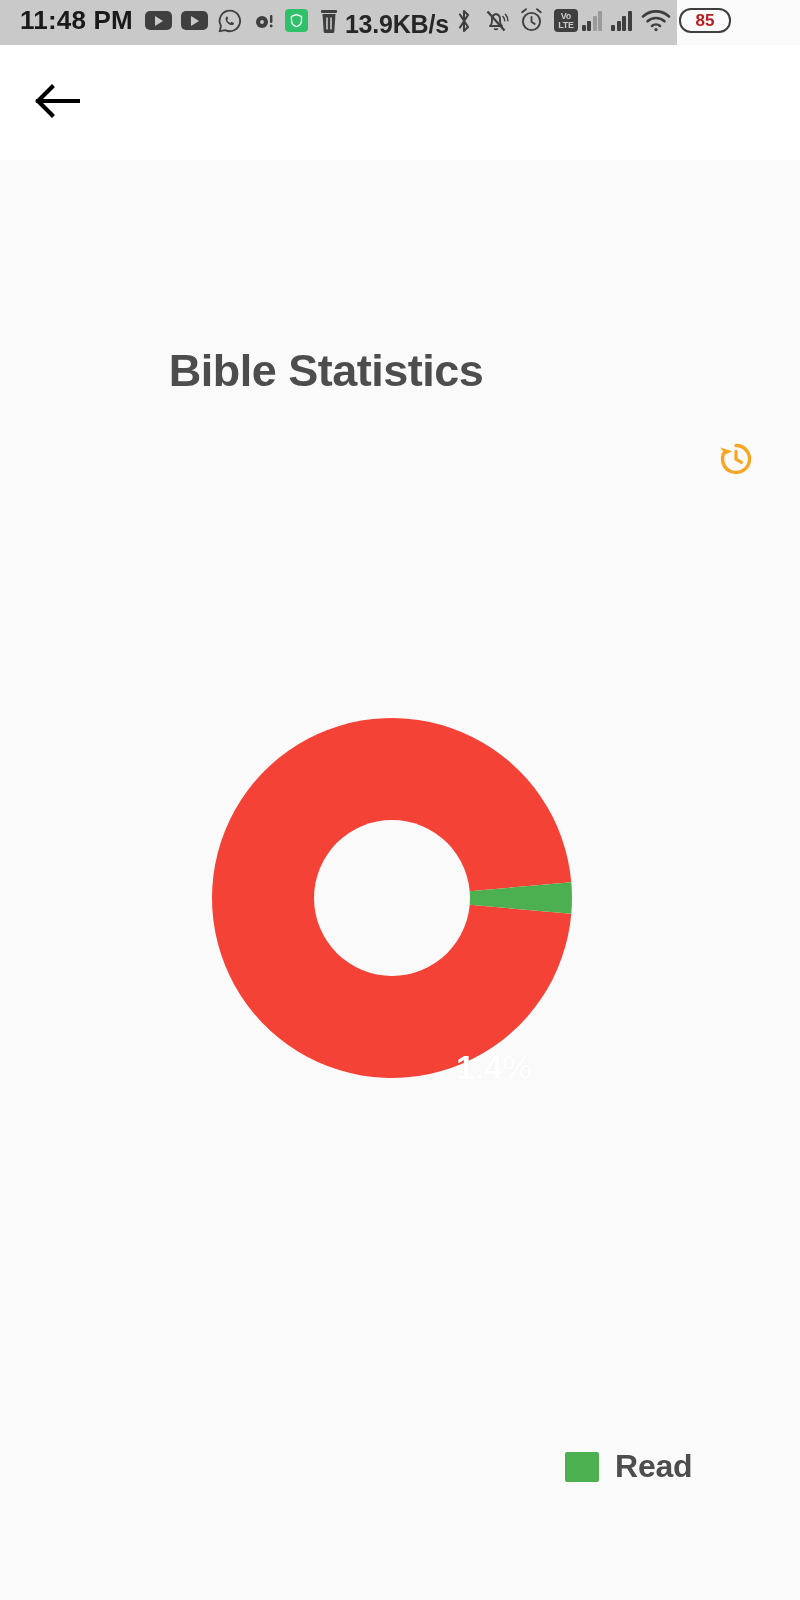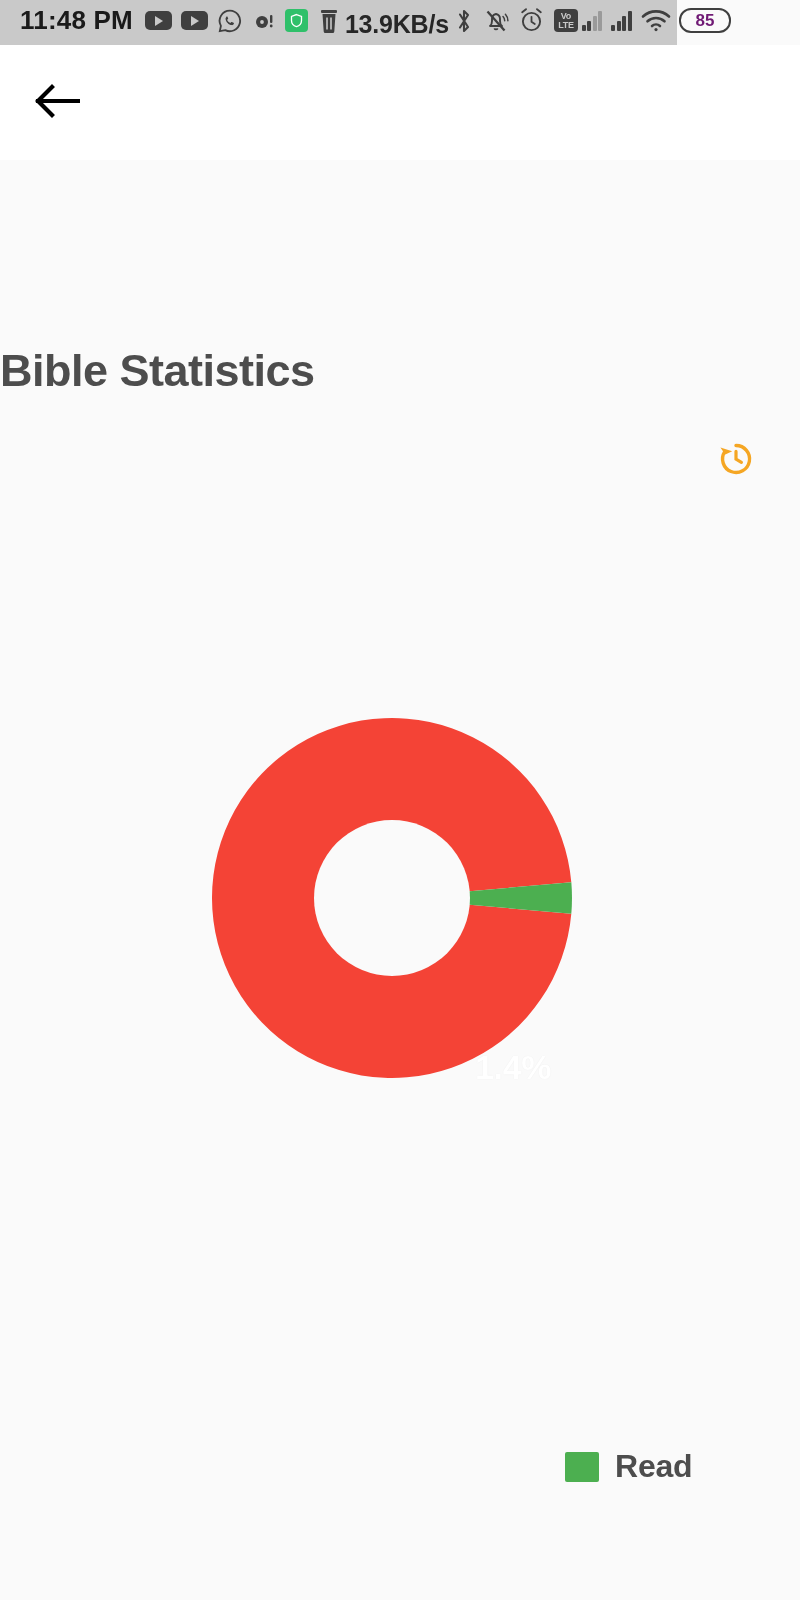--- a/index.html
+++ b/index.html
@@ -56,21 +56,21 @@
     line-height:1;
   }
   .volte span{ color:#c9c9c9;font-size:9px;font-weight:700;letter-spacing:-0.3px;}
   .bars{ display:flex;align-items:flex-end;gap:1.5px;height:21px;}
   .bars i{ display:block;width:4px;border-radius:1px;}
   .battery{
     width:52px;height:25px;border:2.5px solid #3f3f3f;border-radius:12px;
     display:flex;align-items:center;justify-content:center;
     margin-left:8px;
   }
-  .battery span{ font-size:17px;font-weight:700;color:#701a75;}
+  .battery span{ font-size:17px;font-weight:700;color:#b91c1c;}
 
   
   .appbar{
     position:absolute; top:45px; left:0;
     width:800px; height:115px;
     background:#ffffff;
   }
   .back-btn{
     position:absolute; left:24px; top:26px;
     width:66px; height:62px;
@@ -80,42 +80,42 @@
   }
 
   
   .content{
     position:absolute; top:160px; left:0;
     width:800px; height:1440px;
     background:#fafafa;
   }
   .page-title{
     position:absolute; top:185px; left:0; width:652px;
-    text-align:left;
+    text-align:center;
     font-size:45px; font-weight:700; color:#4d4d4d;
     letter-spacing:-0.5px;
   }
   .history-btn{
     position:absolute; top:277px; left:713px;
     width:46px; height:46px;
     display:flex;align-items:center;justify-content:center;
     cursor:pointer; background:transparent; border:none;
   }
 
   
   .chart-wrap{
     position:absolute; top:0; left:0;
     width:800px; height:1440px;
     pointer-events:none;
   }
   .donut-svg{ position:absolute; left:192px; top:538px; }
 
   .slice-label{
     position:absolute;
-    left:475px; top:888px;
+    left:456px; top:888px;
     font-size:34px; font-weight:700; color:#ffffff;
     letter-spacing:-0.3px;
     text-shadow:0 0 1px rgba(0,0,0,.08);
   }
 
   
   .legend{
     position:absolute;
     left:565px; top:1288px;
     display:flex; flex-direction:column; gap:21px;

